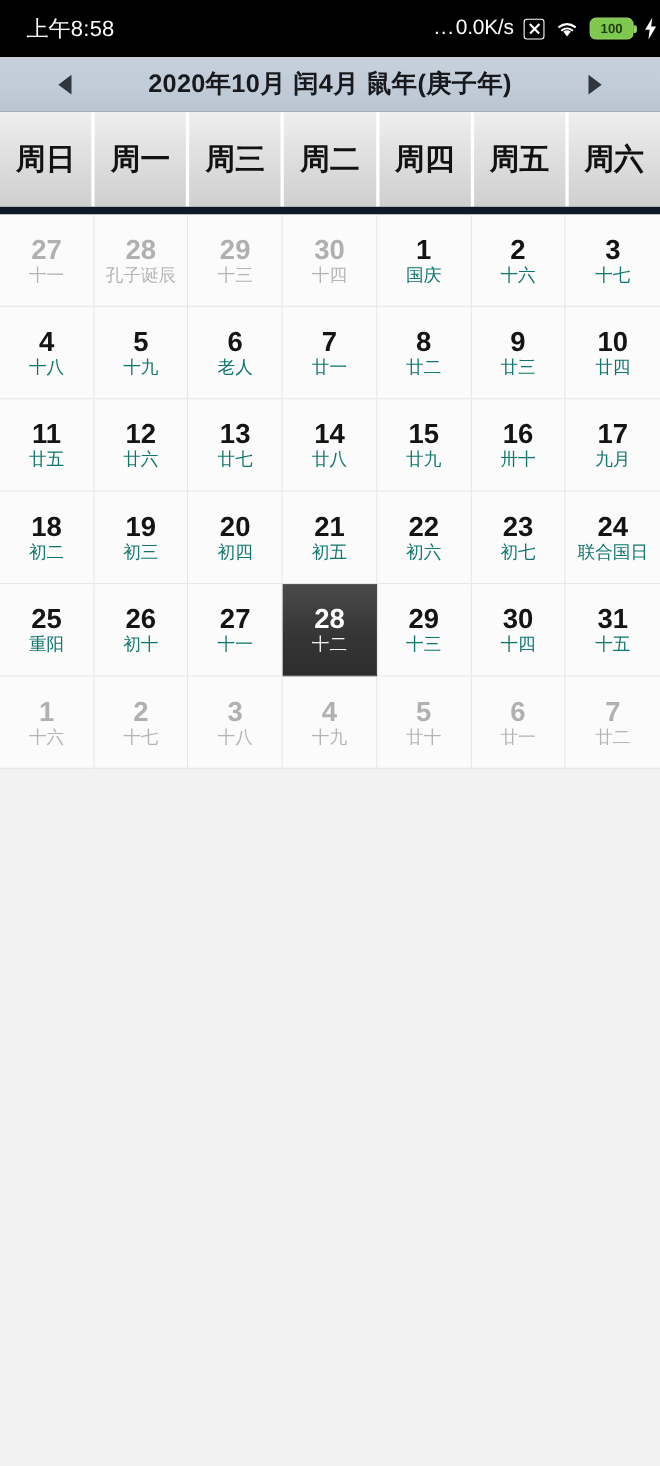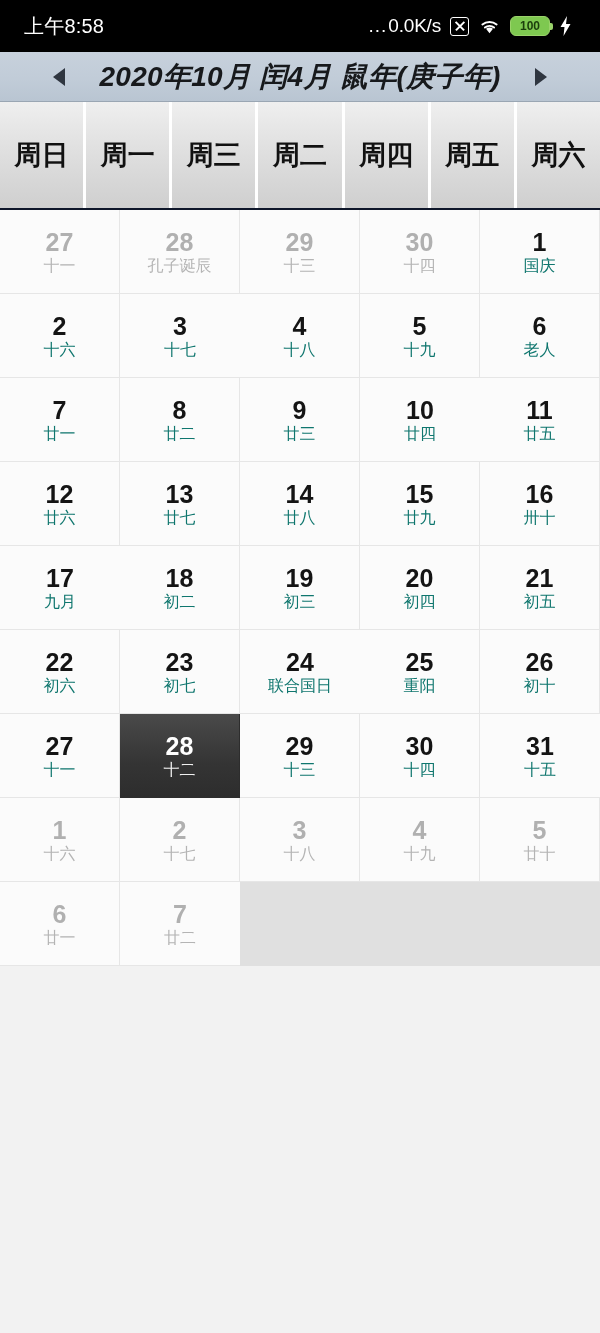--- a/index.html
+++ b/index.html
@@ -11,21 +11,21 @@
     overflow: hidden;
   }
 
   
   .status-bar {
     height: 52px;
     background: #000000;
     display: flex;
     align-items: center;
     justify-content: space-between;
-    padding: 0 28px 0 24px;
+    padding: 0 2px 0 24px;
     color: #ffffff;
   }
   .status-clock {
     font-size: 20px;
     letter-spacing: 0.2px;
     color: #ffffff;
   }
   .status-right {
     display: flex;
     align-items: center;
@@ -110,53 +110,52 @@
     border-bottom: 9px solid transparent;
     border-right: 12px solid #2f3640;
   }
   .tri-right {
     width: 0; height: 0;
     border-top: 9px solid transparent;
     border-bottom: 9px solid transparent;
     border-left: 12px solid #2f3640;
   }
   .title-text {
-    font-size: 28px;
+    font-size: 23px;
     font-weight: bold;
     color: #17191c;
     letter-spacing: 0.3px;
     white-space: nowrap;
-    font-style: italic;
   }
 
   
   .weekday-row {
-    height: 106px;
+    height: 86px;
     display: grid;
     grid-template-columns: repeat(7, 1fr);
     background: #ffffff;
     column-gap: 3px;
   }
   .weekday-cell {
     background: linear-gradient(180deg, #efefef 0%, #e3e3e3 35%, #cfcfcf 100%);
     display: flex;
     align-items: center;
     justify-content: center;
     font-size: 27px;
     font-weight: bold;
     color: #111111;
   }
 
   
   .calendar-grid {
     display: grid;
-    grid-template-columns: repeat(5, 1fr);
+    grid-template-columns: repeat(7, 1fr);
     grid-auto-rows: 84px;
     background: #e0e0e0;
-    border-top: 2px solid #0f172a;
+    border-top: 7px solid #0f172a;
   }
   .day-cell {
     background: #fbfbfb;
     border-right: 1px solid #e6e6e6;
     border-bottom: 1px solid #e6e6e6;
     display: flex;
     flex-direction: column;
     align-items: center;
     justify-content: center;
     gap: 2px;

